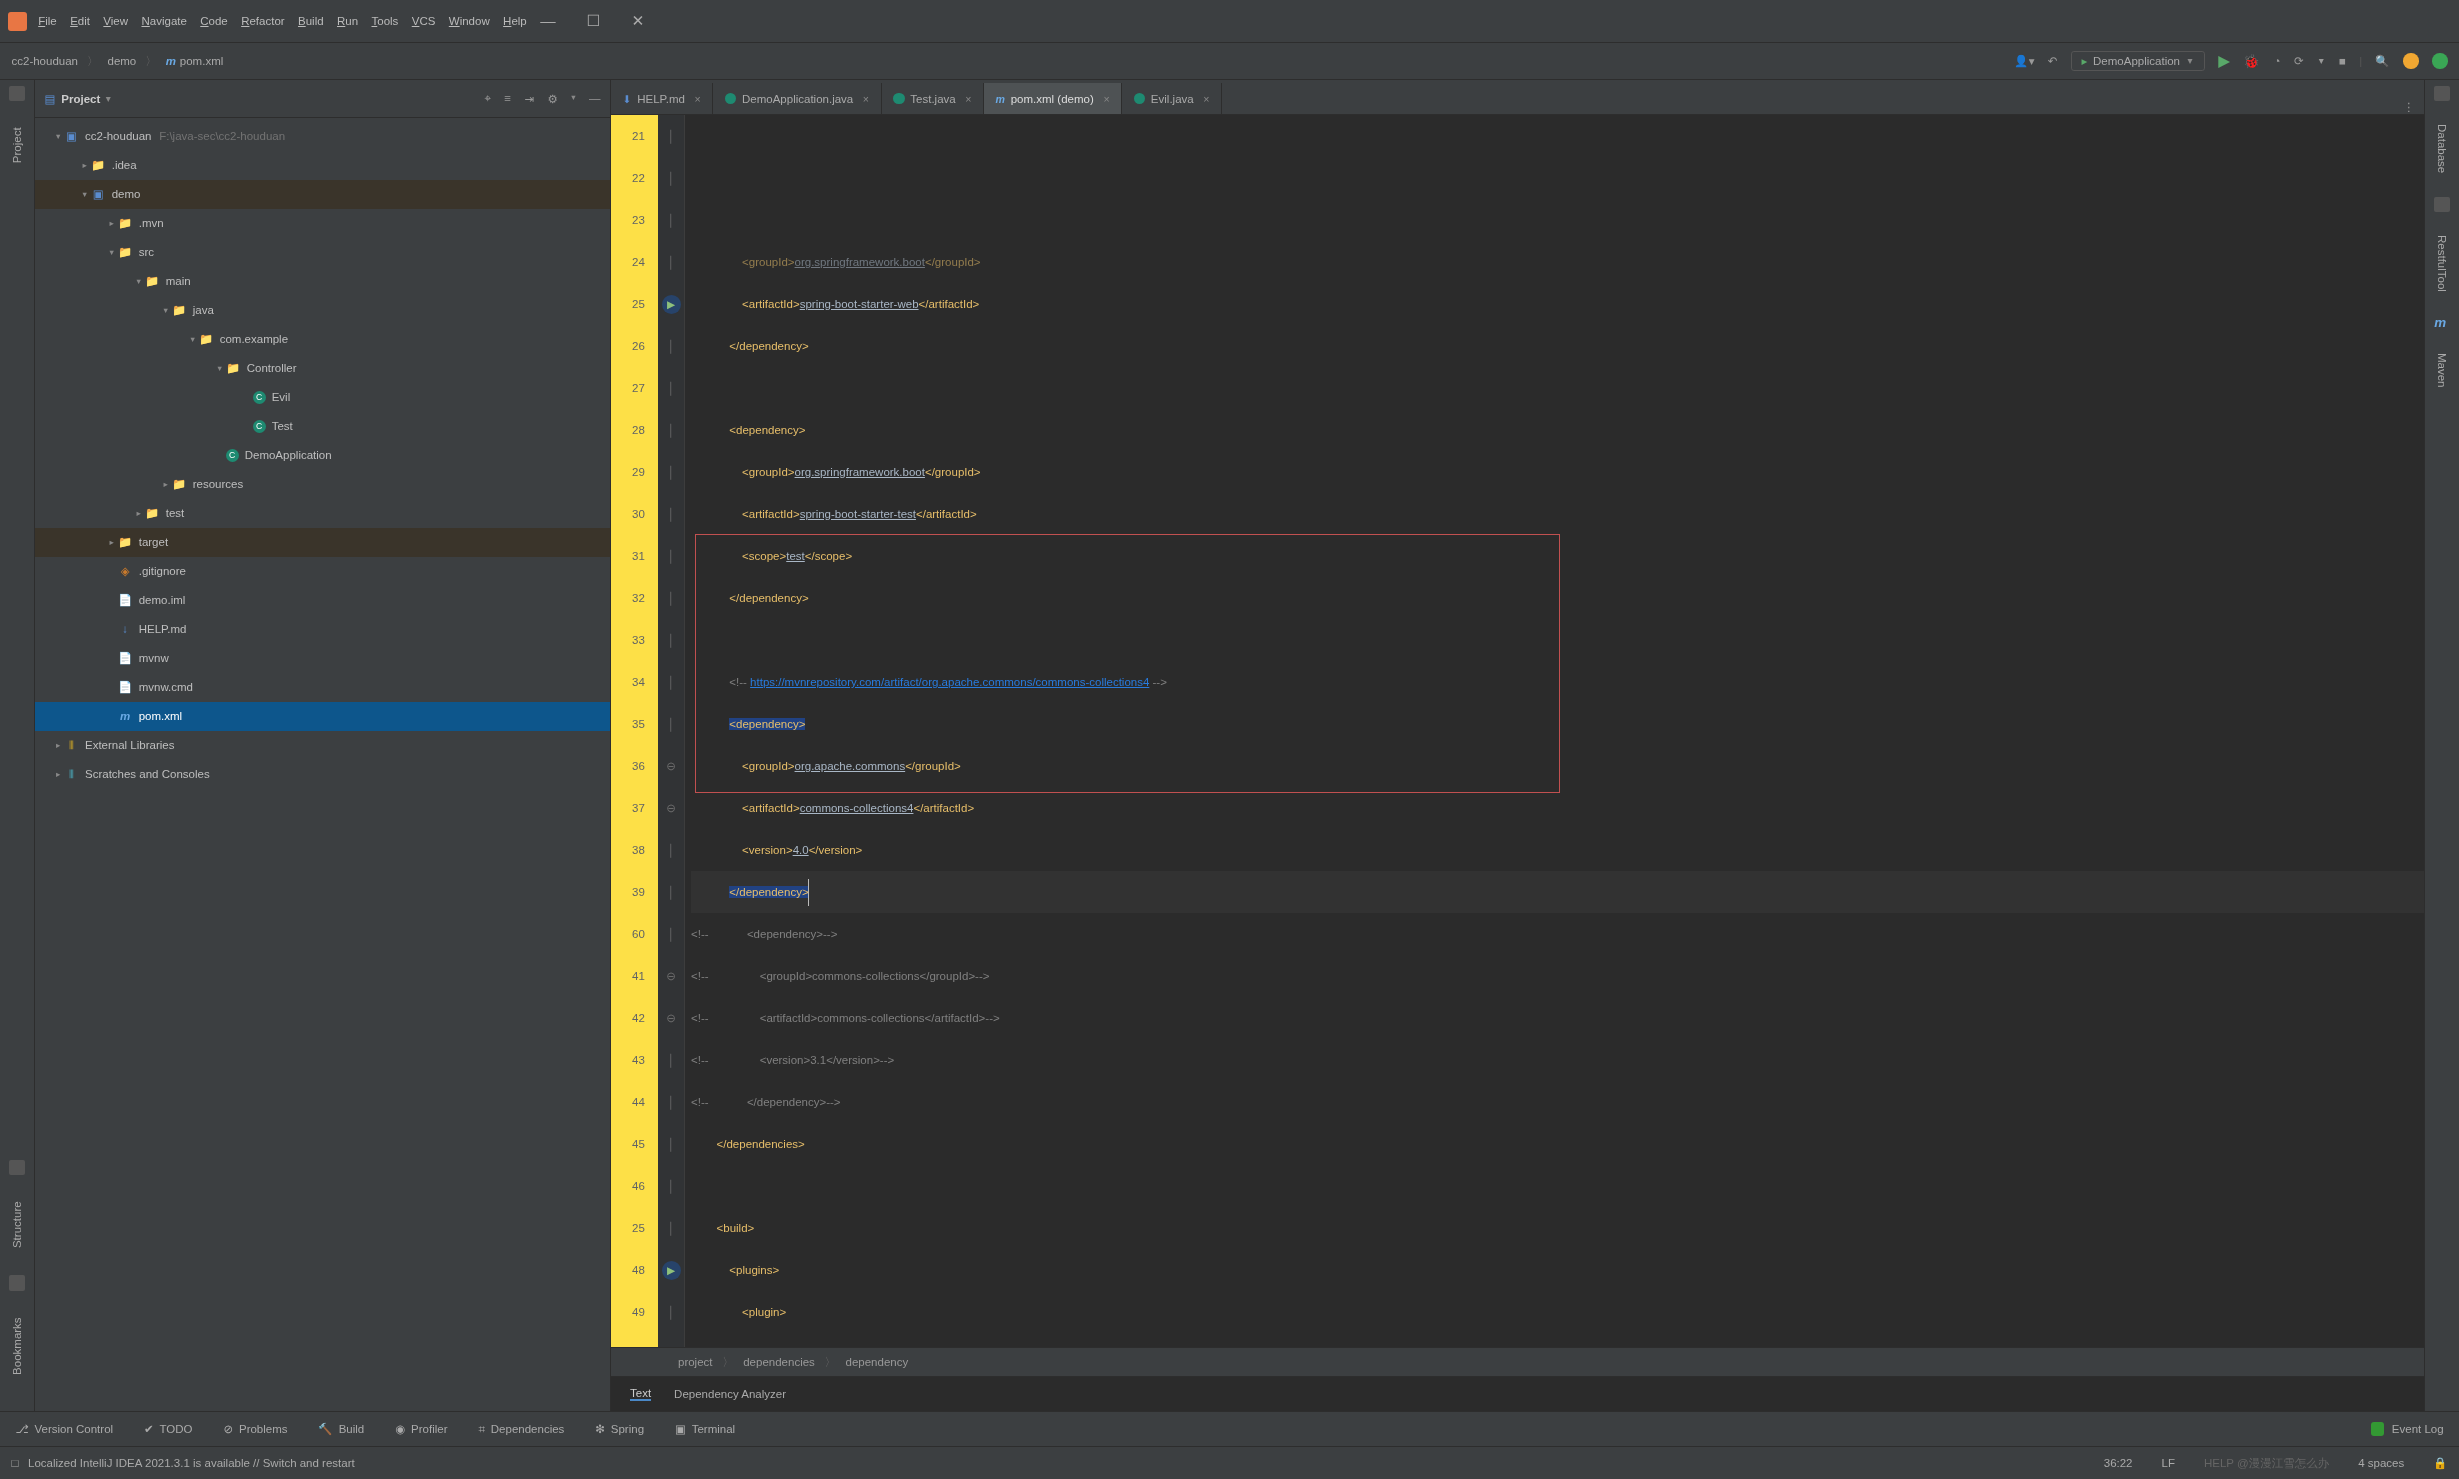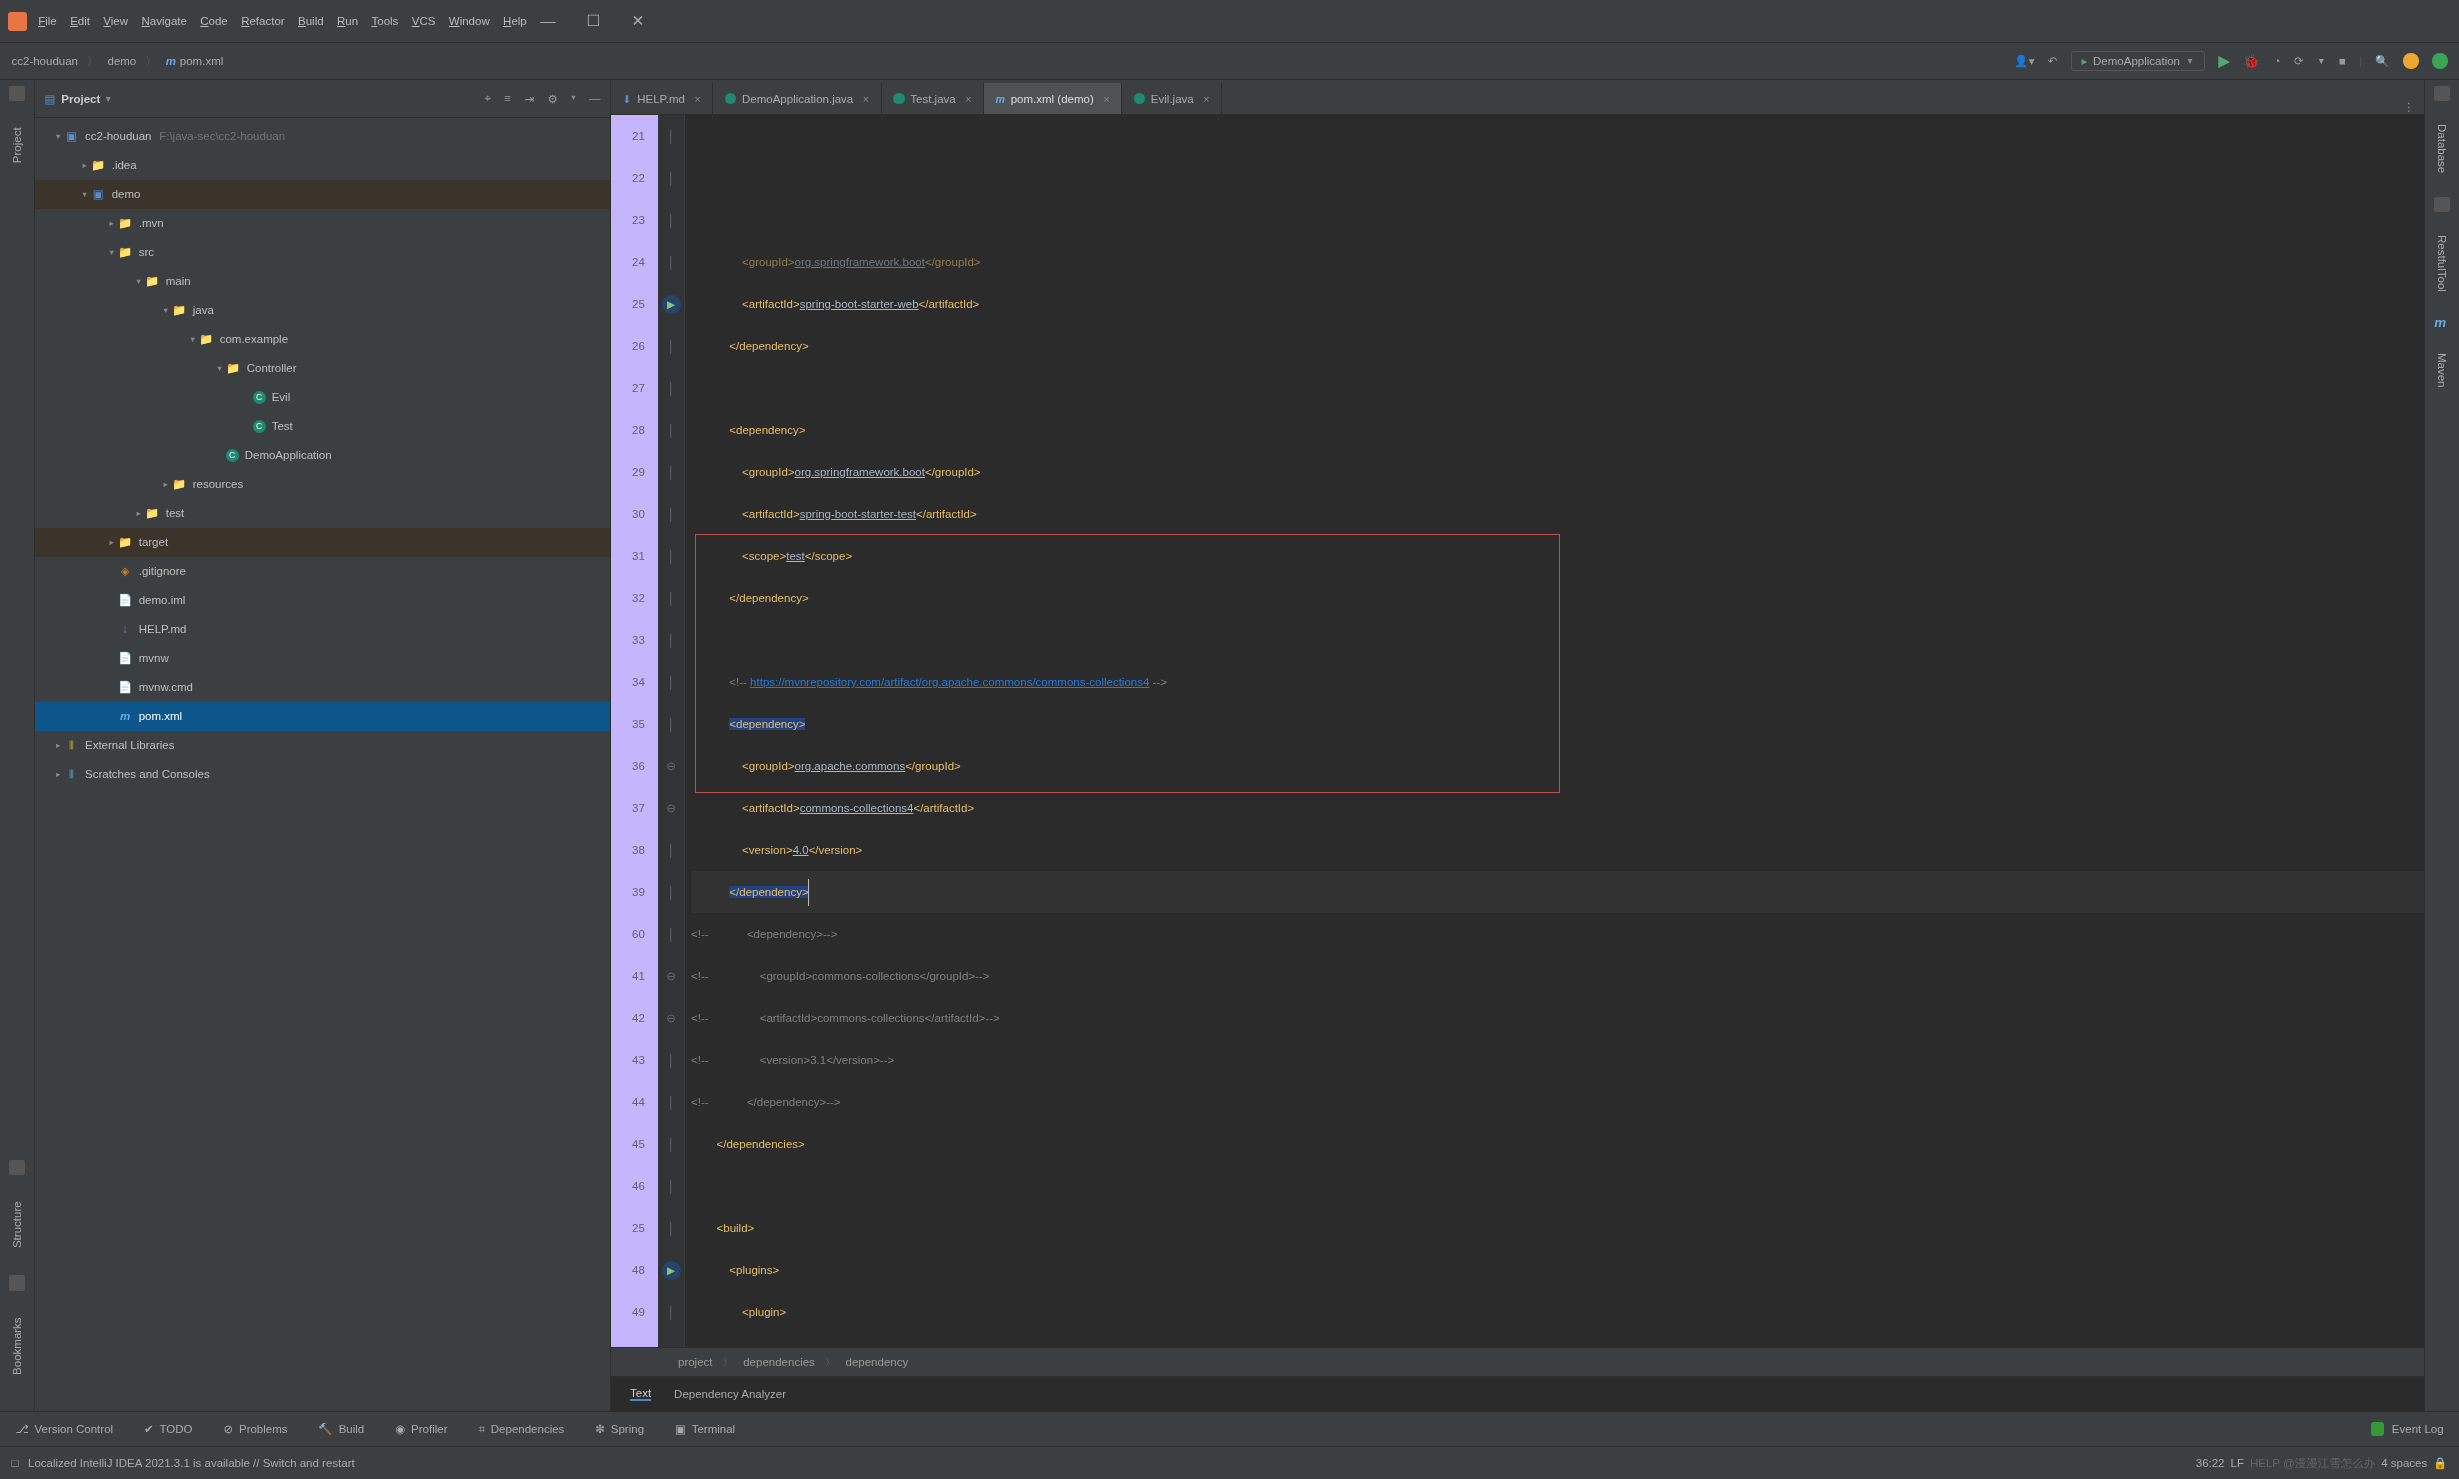--- a/index.html
+++ b/index.html
@@ -64,21 +64,21 @@
 
   .editor-area { flex:1; display:flex; flex-direction:column; min-width:0; background:#2b2b2b; }
   .tabs-row { height:35px; background:#3c3f41; border-bottom:1px solid #2d2d2d; display:flex; align-items:flex-end; }
   .tab { height:31px; padding:0 11.5px; display:flex; align-items:center; gap:5.8px; color:#aaa; border-right:1px solid #2d2d2d; background:#3c3f41; cursor:pointer; }
   .tab.active { background:#4e5254; color:#ddd; }
   .tab .x { color:#888; margin-left:3.8px; font-size:10.6px; }
   .tab .ico { font-size:10.6px; }
   .tabs-row .more { margin-left:auto; margin-right:9.6px; color:#999; cursor:pointer; }
 
   .code-wrap { flex:1; display:flex; min-height:0; overflow:auto; }
-  .lnr-col { background:#c4b5fd; color:#606366; text-align:right; padding:0 13.4px 0 21px; font-family:Consolas,monospace; font-size:21px; line-height:42px; user-select:none; }
+  .lnr-col { background:#fde047; color:#606366; text-align:right; padding:0 13.4px 0 21px; font-family:Consolas,monospace; font-size:21px; line-height:42px; user-select:none; }
   .fold-col { width:27px; background:#313335; border-right:1px solid #3d3d3d; font-family:Consolas,monospace; font-size:13.4px; line-height:42px; color:#6a6a6a; text-align:center; user-select:none; }
   .fold-col .rail { color:#6a6a6a; }
   .runicon { display:inline-block; width:19px; height:19px; border-radius:50%; background:#27436a; color:#8ec07c; text-align:center; line-height:19px; font-size:10.6px; vertical-align:middle; }
   .code-col { flex:1; font-family:Consolas,monospace; font-size:21px; line-height:42px; white-space:pre; padding-left:5.8px; position:relative; }
   .lnr-row, .code-row { height:42px; }
   .code-row.current { background:#323232; }
   .code-row.selbg .hl { background:#214283; }
   span.tag { color:#e8bf6a; }
   span.txt { color:#a9b7c6;text-decoration:underline; }
   span.cmt { color:#808080; }
@@ -92,21 +92,21 @@
   .bottom-tabs { height:35px; background:#2b2b2b; border-top:1px solid #2d2d2d; display:flex; align-items:center; padding-left:19px; gap:23px; }
   .bottom-tabs .btab { color:#aaa; cursor:pointer; padding-bottom:0; }
   .bottom-tabs .btab.active { color:#ccc; border-bottom:2.9px solid #4a88c7; }
 
   .tool-row { height:35px; background:#3c3f41; border-top:1px solid #2d2d2d; display:flex; align-items:center; padding:0 15.4px; gap:31px; color:#aaa; }
   .tool-row .titem { display:flex; align-items:center; gap:5.8px; cursor:pointer; }
   .tool-row .right { margin-left:auto; display:flex; align-items:center; gap:7.7px; }
   .badge-green { width:13.4px; height:13.4px; background:#339933; border-radius:2.9px; display:inline-block; }
 
   .status-row { height:33px; background:#3c3f41; border-top:1px solid #2d2d2d; display:flex; align-items:center; padding:0 11.5px; color:#aaa; }
-  .status-row .right { margin-left:auto; display:flex; align-items:center; gap:6px; }
+  .status-row .right { margin-left:auto; display:flex; align-items:center; gap:29px; }
   .status-row .watermark { color:#656565; }
 </style>
 </head>
 <body>
 
 <div class="win">
 
   <div class="title-bar">
     <span class="logo"></span>
     <span class="menu-items" id="menu-items"><span><u>F</u>ile</span><span><u>E</u>dit</span><span><u>V</u>iew</span><span><u>N</u>avigate</span><span><u>C</u>ode</span><span><u>R</u>efactor</span><span><u>B</u>uild</span><span><u>R</u>un</span><span><u>T</u>ools</span><span><u>V</u>CS</span><span><u>W</u>indow</span><span><u>H</u>elp</span></span>

